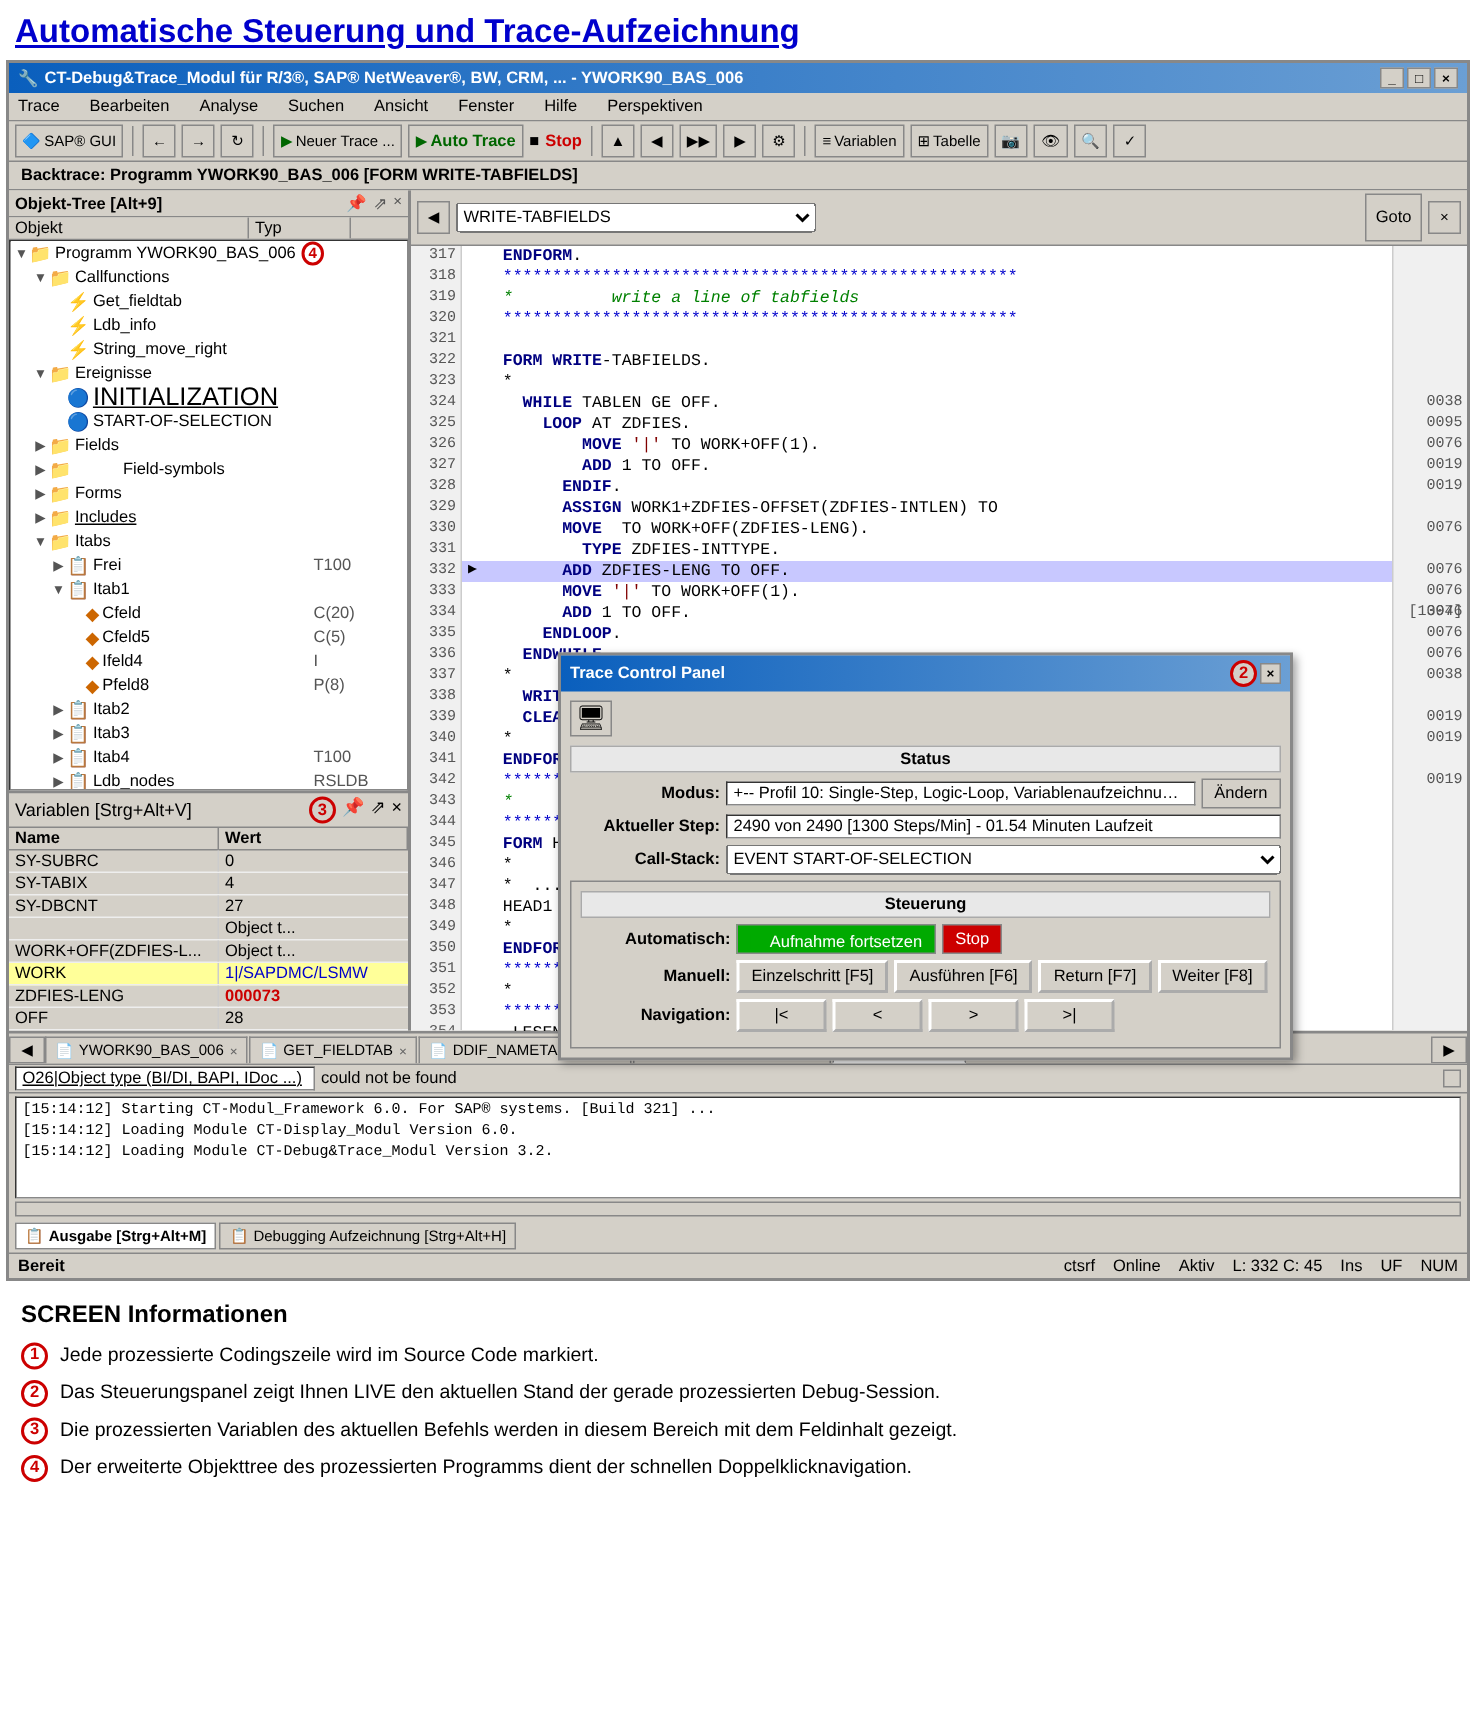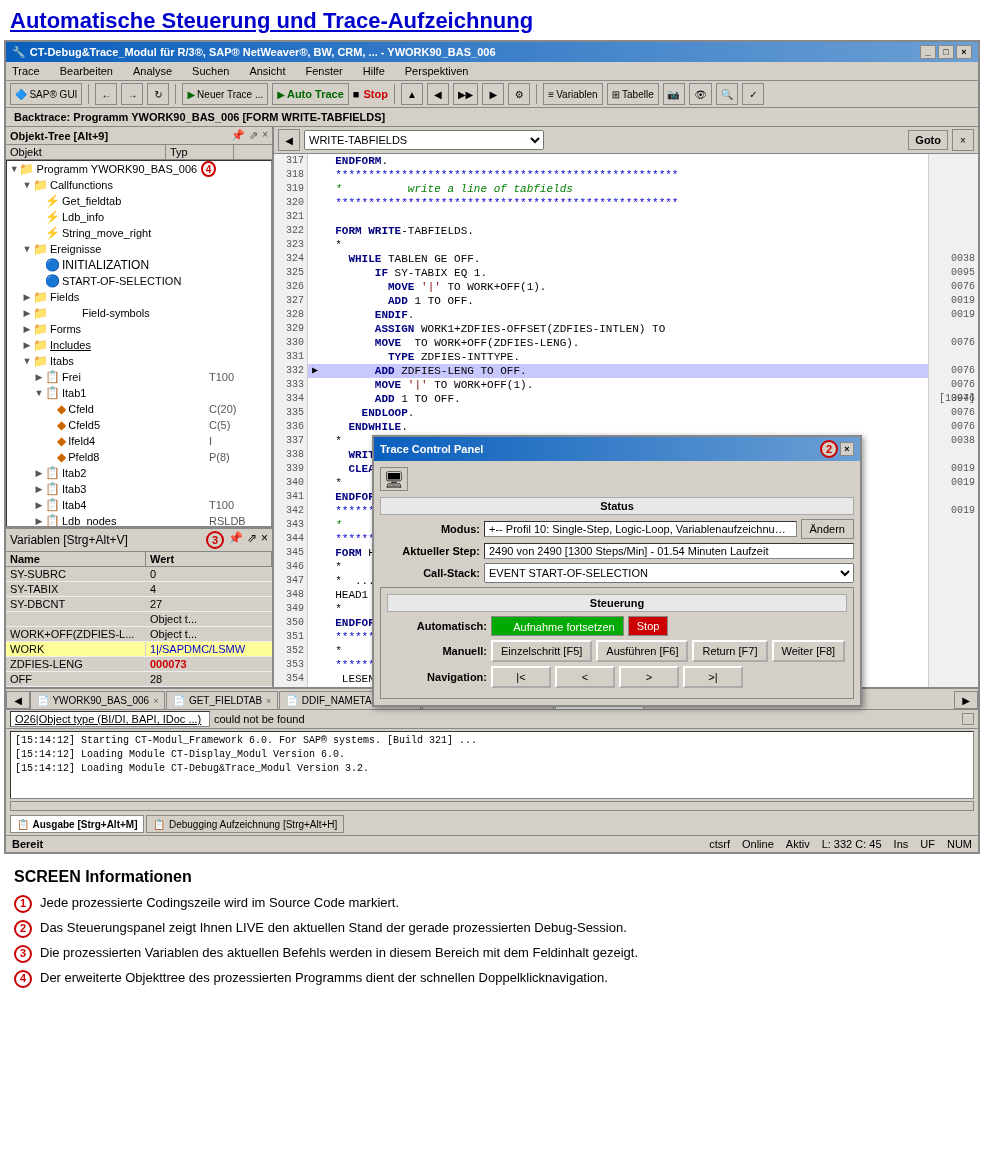--- a/index.html
+++ b/index.html
@@ -59,21 +59,21 @@
     .var-cell { padding: 0 4px; overflow: hidden; font-size: 11px; display: flex; align-items: center; }
     .var-name-cell { width: 140px; border-right: 1px solid #ccc; }
     .var-val-cell { flex: 1; }
     .val-red { color: #cc0000; font-weight: bold; }
     .val-blue { color: #0000cc; }
 
     
     .right-panel { flex: 1; display: flex; flex-direction: column; background: #d4d0c8; }
     .code-toolbar { background: #d4d0c8; border-bottom: 1px solid #888; padding: 2px 4px; display: flex; align-items: center; gap: 4px; }
     .code-select { height: 20px; font-size: 11px; width: 240px; }
-    .goto-btn { height: 20px; font-size: 11px; padding: 0 6px; background: #d4d0c8; border: 1px solid #888; cursor: pointer; font-weight: bold; }
+    .goto-btn { height: 32px; font-size: 11px; padding: 0 6px; background: #d4d0c8; border: 1px solid #888; cursor: pointer; }
 
     
     .code-area { flex: 1; overflow: hidden; display: flex; background: #fff; }
     .line-nums { width: 34px; background: #f0f0f0; border-right: 1px solid #ccc; overflow: hidden; }
     .line-num { height: 14px; font-size: 10px; font-family: 'Courier New', monospace; text-align: right; padding-right: 3px; color: #555; line-height: 14px; }
     .code-content { flex: 1; overflow: auto; }
     .code-line-nums-right { width: 50px; background: #f0f0f0; border-left: 1px solid #ccc; overflow: hidden; }
     .code-right-num { height: 14px; font-size: 10px; font-family: 'Courier New', monospace; text-align: right; padding-right: 3px; color: #555; line-height: 14px; }
 
     .code-lines { font-family: 'Courier New', monospace; font-size: 11px; }
@@ -287,21 +287,21 @@
     <span style="width:12px;font-size:9px;color:#555;text-align:center;">▼</span>
     <span style="font-size:12px;margin-right:2px;color:#e6a800">📁</span>
     <span style="flex:1;font-size:11px;">Ereignisse</span>
 
     <span style="width:60px;font-size:11px;color:#555;"></span>
   </div>
               <div class="tree-item">
     <span style="display:inline-block;width:24px;"></span>
     <span style="width:12px;font-size:9px;color:#555;text-align:center;"></span>
     <span style="font-size:12px;margin-right:2px;color:#006600">🔵</span>
-    <span style="flex:1;font-size:12px;">INITIALIZATION</span>
+    <span style="flex:1;font-size:17px;text-decoration:underline;">INITIALIZATION</span>
 
     <span style="width:60px;font-size:11px;color:#555;"></span>
   </div>
               <div class="tree-item">
     <span style="display:inline-block;width:24px;"></span>
     <span style="width:12px;font-size:9px;color:#555;text-align:center;"></span>
     <span style="font-size:12px;margin-right:2px;color:#006600">🔵</span>
     <span style="flex:1;font-size:11px;">START-OF-SELECTION</span>
 
     <span style="width:60px;font-size:11px;color:#555;"></span>
@@ -540,21 +540,21 @@
           <div class="code-content">
             <div class="code-lines" id="code-lines-container">
                 <div class="code-line"><span class="arrow-indicator"> </span><span>  <span style="color:#000080;font-weight:bold">ENDFORM</span>.</span></div>
                 <div class="code-line"><span class="arrow-indicator"> </span><span><span style="color:#0000cc">  ****************************************************</span></span></div>
                 <div class="code-line"><span class="arrow-indicator"> </span><span><span style="color:#008000;font-style:italic">  *          write a line of tabfields</span></span></div>
                 <div class="code-line"><span class="arrow-indicator"> </span><span><span style="color:#0000cc">  ****************************************************</span></span></div>
                 <div class="code-line"><span class="arrow-indicator"> </span><span></span></div>
                 <div class="code-line"><span class="arrow-indicator"> </span><span>  <span style="color:#000080;font-weight:bold">FORM</span> <span style="color:#000080;font-weight:bold">WRITE</span>-TABFIELDS.</span></div>
                 <div class="code-line"><span class="arrow-indicator"> </span><span>  *</span></div>
                 <div class="code-line"><span class="arrow-indicator"> </span><span>    <span style="color:#000080;font-weight:bold">WHILE</span> TABLEN GE OFF.</span></div>
-                <div class="code-line"><span class="arrow-indicator"> </span><span>        <span style="color:#000080;font-weight:bold">IF</span> SY-TABIX EQ 1.</span></div>
+                <div class="code-line"><span class="arrow-indicator"> </span><span>      <span style="color:#000080;font-weight:bold">LOOP</span> AT ZDFIES.</span></div>
                 <div class="code-line"><span class="arrow-indicator"> </span><span>          <span style="color:#000080;font-weight:bold">MOVE</span> <span style="color:#800000">'|'</span> TO WORK+OFF(1).</span></div>
                 <div class="code-line"><span class="arrow-indicator"> </span><span>          <span style="color:#000080;font-weight:bold">ADD</span> 1 TO OFF.</span></div>
                 <div class="code-line"><span class="arrow-indicator"> </span><span>        <span style="color:#000080;font-weight:bold">ENDIF</span>.</span></div>
                 <div class="code-line"><span class="arrow-indicator"> </span><span>        <span style="color:#000080;font-weight:bold">ASSIGN</span> WORK1+ZDFIES-OFFSET(ZDFIES-INTLEN) TO <fs></fs></span></div>
                 <div class="code-line"><span class="arrow-indicator"> </span><span>        <span style="color:#000080;font-weight:bold">MOVE</span> <fs> TO WORK+OFF(ZDFIES-LENG).</fs></span></div>
                 <div class="code-line"><span class="arrow-indicator"> </span><span>          <span style="color:#000080;font-weight:bold">TYPE</span> ZDFIES-INTTYPE.</span></div>
                 <div class="code-line highlighted"><span class="arrow-indicator">▶</span><span>        <span style="color:#000080;font-weight:bold">ADD</span> ZDFIES-LENG TO OFF.</span></div>
                 <div class="code-line"><span class="arrow-indicator"> </span><span>        <span style="color:#000080;font-weight:bold">MOVE</span> <span style="color:#800000">'|'</span> TO WORK+OFF(1).</span></div>
                 <div class="code-line"><span class="arrow-indicator"> </span><span>        <span style="color:#000080;font-weight:bold">ADD</span> 1 TO OFF.</span></div>
                 <div class="code-line"><span class="arrow-indicator"> </span><span>      <span style="color:#000080;font-weight:bold">ENDLOOP</span>.</span></div>

